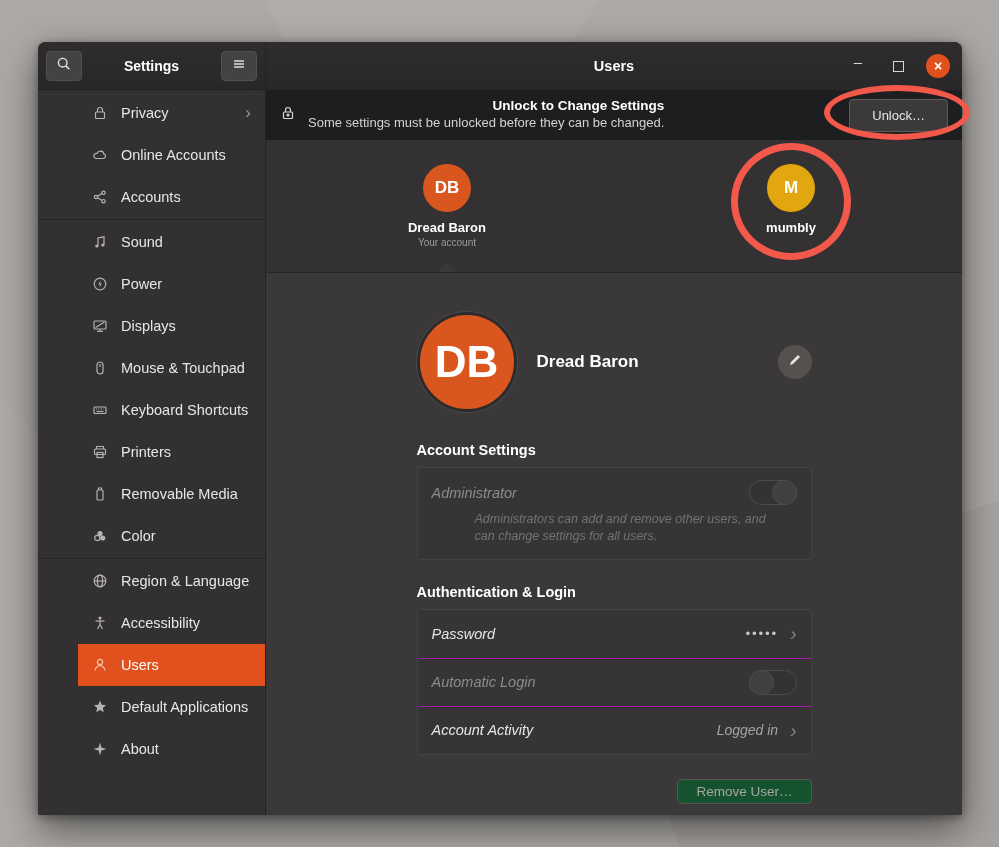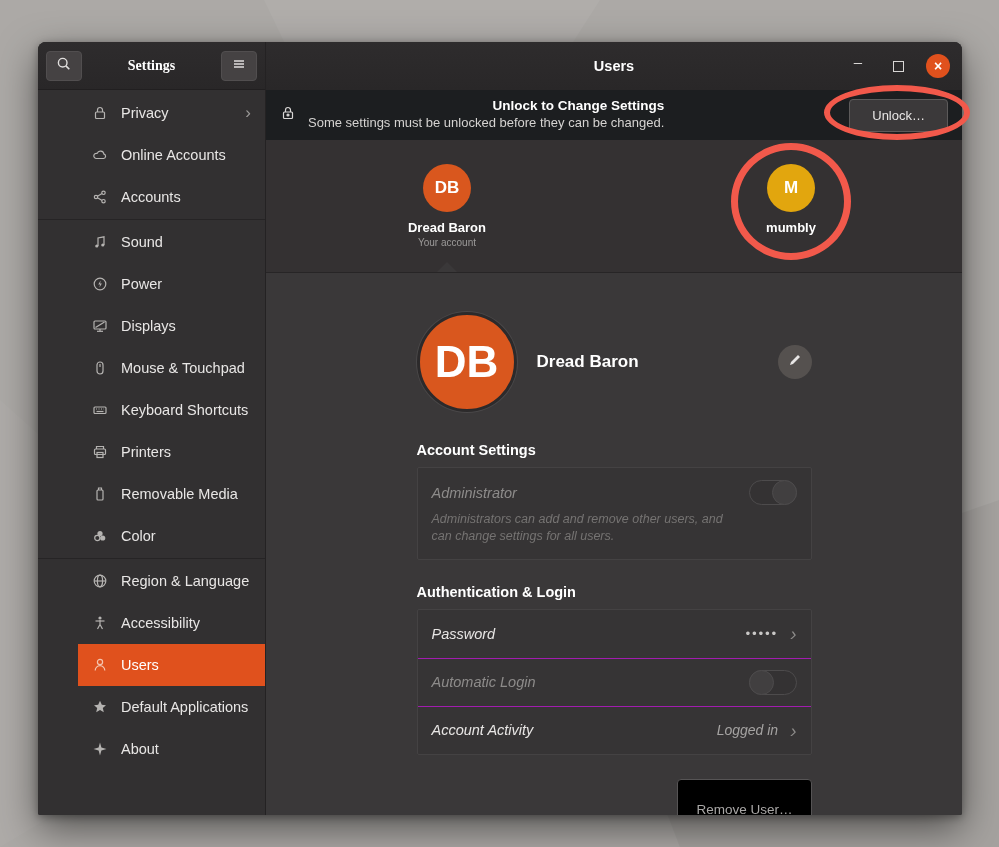--- a/index.html
+++ b/index.html
@@ -19,21 +19,21 @@
   
   .window { position:absolute; left:38px; top:42px; width:924px; height:773px;
     display:flex; border-radius:8px 8px 2px 2px; overflow:hidden;
     box-shadow:0 14px 38px rgba(0,0,0,.5), 0 2px 8px rgba(0,0,0,.35);
     background:#323031; }
 
   
   .sidebar { width:228px; flex:0 0 228px; background:#323031; display:flex; flex-direction:column;
     border-right:1px solid #242223; }
   .side-header { height:48px; background:linear-gradient(#2E2C2D,#292728);
-    border-bottom:1px solid #211F20; display:flex; align-items:center; padding:0 8px; flex:0 0 48px;font-family:Liberation Serif, serif; }
+    border-bottom:1px solid #211F20; display:flex; align-items:center; padding:0 8px; flex:0 0 48px; }
   .hdr-btn { width:36px; height:30px; background:#454243; border:1px solid #514E4F;
     border-radius:4px; display:flex; align-items:center; justify-content:center; cursor:pointer; }
   .side-title { flex:1; text-align:center; color:#FFFFFF; font-weight:bold; font-size:14px; }
   .side-list { flex:1; padding-top:2px; }
   .sitem { height:42px; display:flex; align-items:center; padding:0 14px; color:#E8E6E5;
     font-size:14.5px; cursor:pointer;margin-left:40px; }
   .sitem .icn { width:16px; height:16px; margin-right:13px; flex:0 0 16px; display:flex;
     align-items:center; justify-content:center; }
   .sitem svg { stroke:#B5B3B1; fill:none; stroke-width:1.2; }
   .sitem svg .fil { fill:#B5B3B1; stroke:none; }
@@ -97,32 +97,32 @@
   .row + .row { border-top:1px solid #a21caf; }
   .row-label { font-size:14.5px; color:#E8E6E5; }
   .row.dis .row-label { color:#8D8B8A; }
   .row-right { margin-left:auto; display:flex; align-items:center; gap:12px; }
   .row-value { color:#A5A3A2; font-size:14px; }
   .dots { color:#C9C7C6; font-size:13px; letter-spacing:2px; }
   .chevron { color:#8D8B8A; font-size:19px; line-height:1; }
 
   .admin-row { display:block; padding:12px 14px 14px; }
   .admin-top { display:flex; align-items:center; }
-  .admin-desc { color:#757372; font-size:12.5px; margin-top:6px; width:300px; line-height:1.35; }
+  .admin-desc { color:#757372; font-size:12.5px; margin-top:6px; width:300px; line-height:1.35;margin-left:43px; }
 
   .toggle { width:48px; height:25px; border-radius:13px; background:#343233;
     border:1px solid #4D4B4C; position:relative; flex:0 0 48px; }
   .toggle .knob { position:absolute; top:-1px; width:25px; height:25px; border-radius:50%;
     background:#413F40; border:1px solid #4D4B4C; }
   .toggle.on .knob { right:-1px; }
   .toggle.off .knob { left:-1px; }
 
   .remove-wrap { display:flex; justify-content:flex-end; margin-top:6px; }
-  .remove-btn { background:#000000; border:1px solid #565455; border-radius:4px;
-    color:#A9A7A6; font-size:13.5px; padding:22px 18px; cursor:pointer; }
+  .remove-btn { background:#14532d; border:1px solid #565455; border-radius:4px;
+    color:#A9A7A6; font-size:13.5px; padding:4px 18px; cursor:pointer; }
 
   
   .annot { position:absolute; border-radius:50%; pointer-events:none; z-index:50; }
   .annot-unlock { left:824px; top:85px; width:146px; height:55px;
     border:6px solid #F2594B; }
   .annot-user { left:731px; top:143px; width:120px; height:117px;
     border:7px solid #F2594B; }
 </style>
 </head>
 <body>

